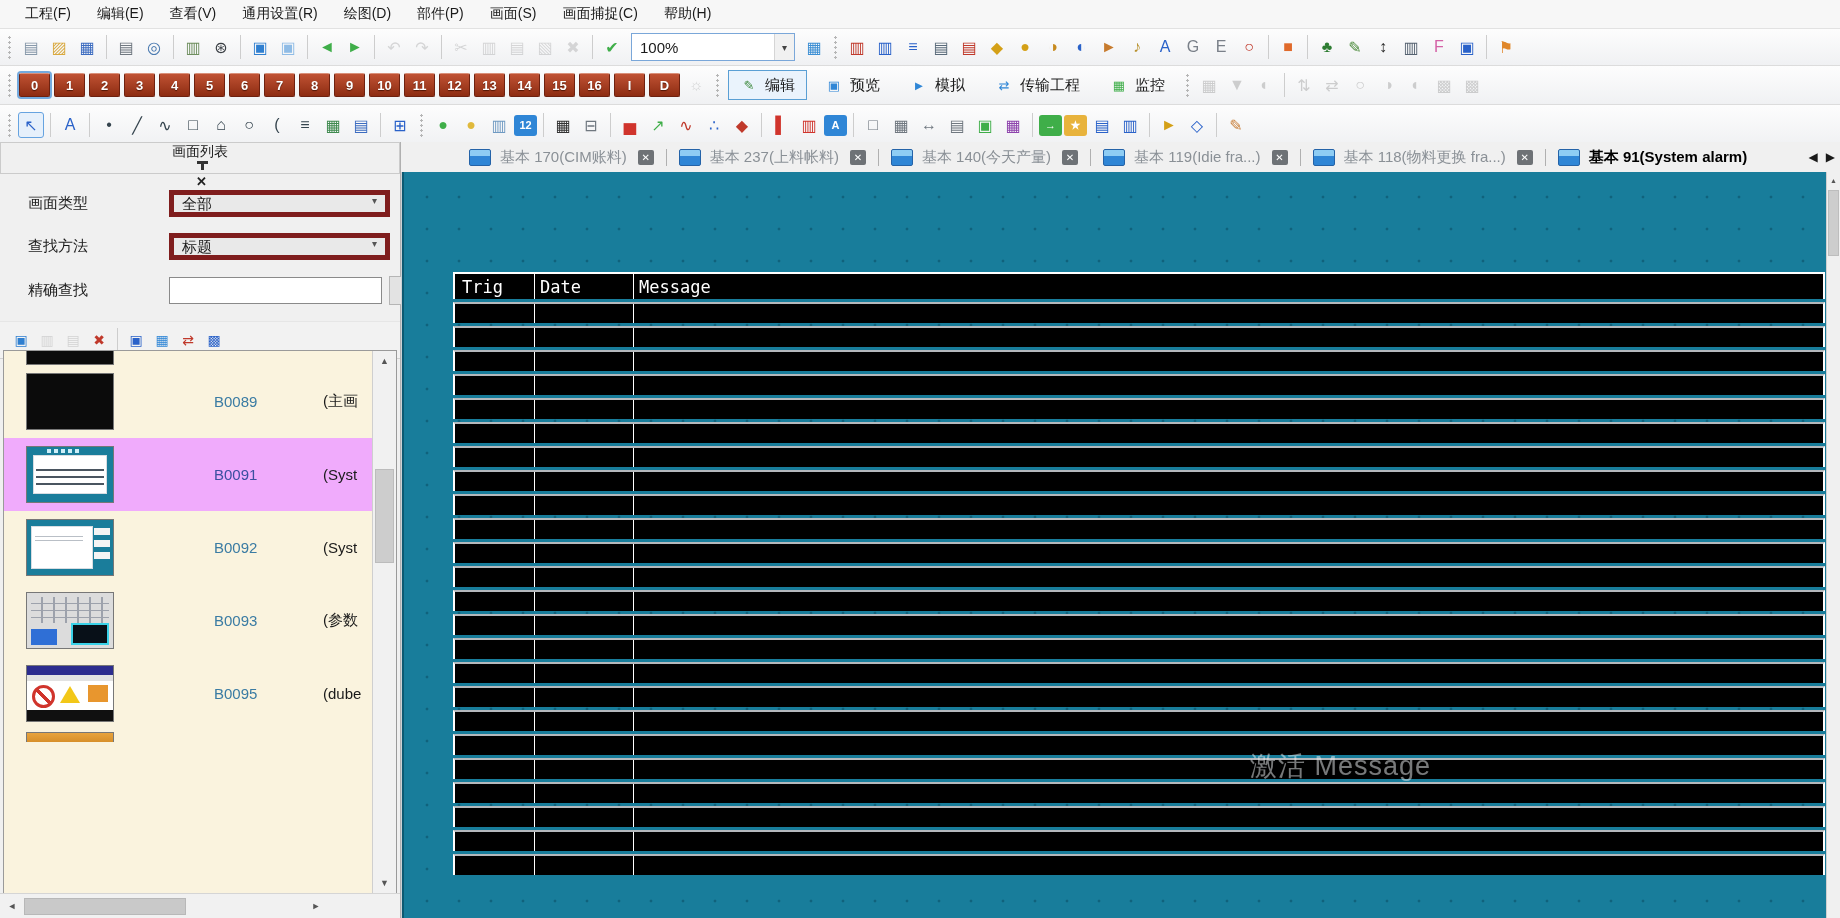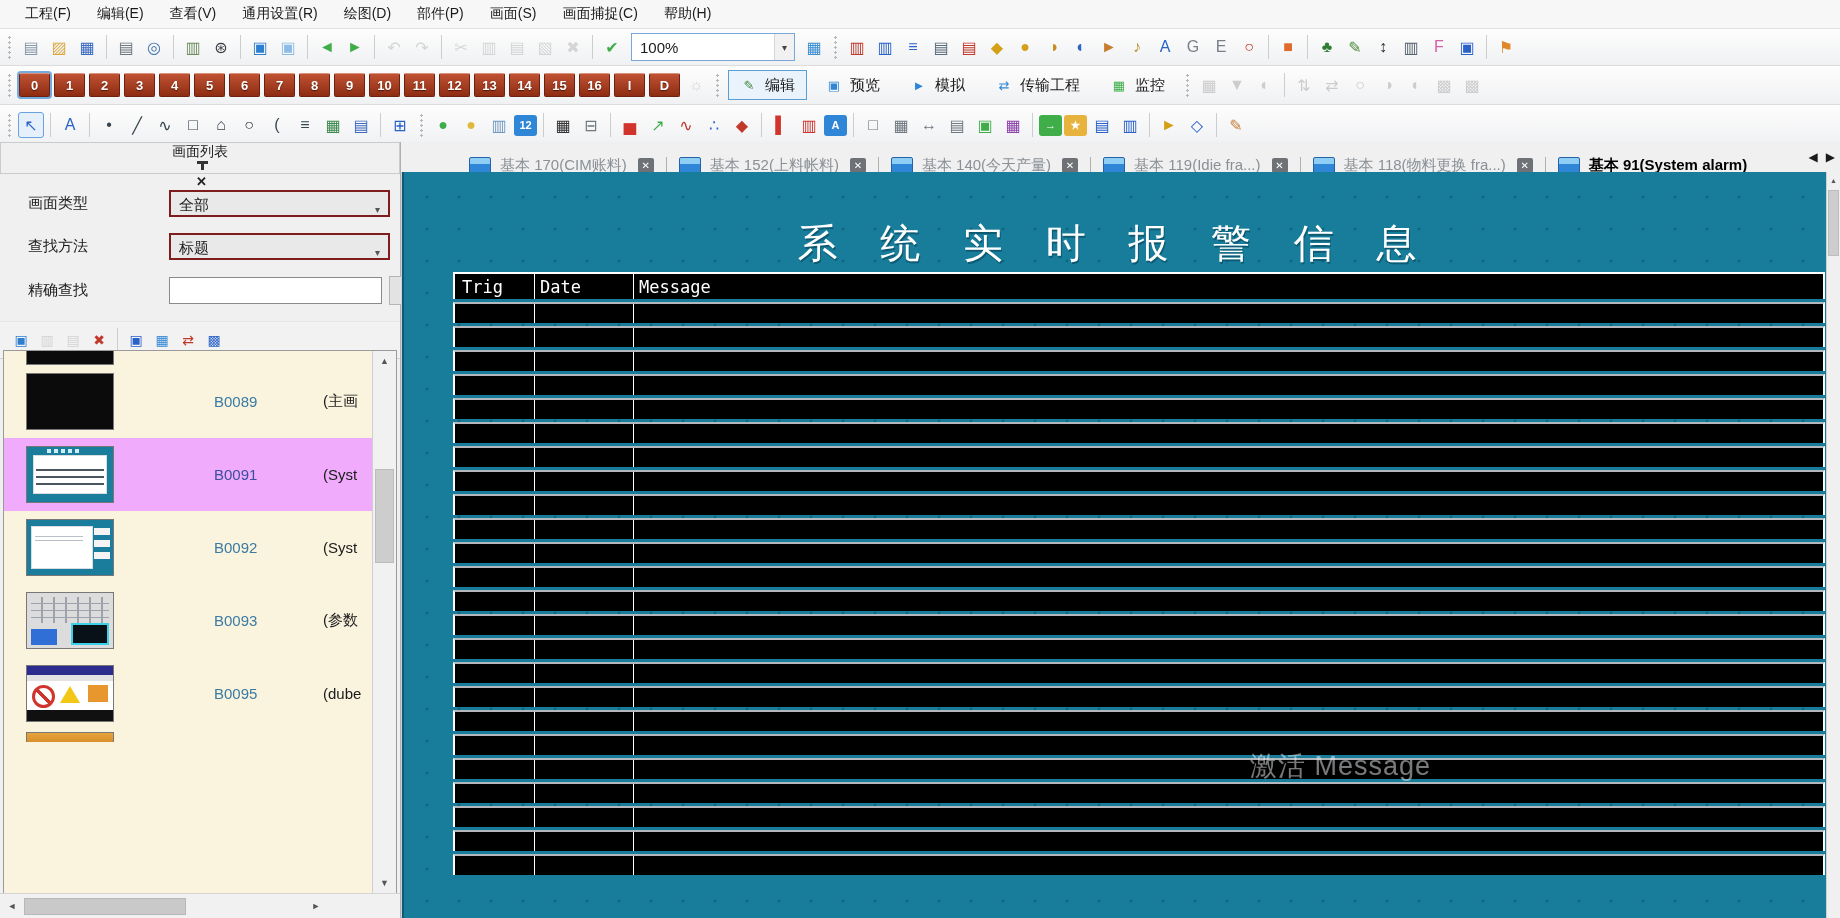--- a/index.html
+++ b/index.html
@@ -31,21 +31,21 @@
   .sidebar{position:absolute;left:0;top:142px;width:401px;bottom:0;background:#f0f0f0;border-right:1px solid #b0b0b0;box-sizing:border-box;}
   .sb-header{height:32px;display:flex;align-items:center;padding:0 8px;font-size:14px;background:#f0f0f0;border:1px solid #cbcbcb;box-sizing:border-box;flex-direction:column;}
   .sb-title{flex:1;}
   .pin-btn,.close-btn{width:19px;height:19px;display:flex;align-items:center;justify-content:center;margin-left:3px;color:#222;}
   .close-btn{font-size:13px;font-weight:bold;}
   .pin-glyph{position:relative;width:12px;height:13px;}
   .pin-glyph::before{content:"";position:absolute;left:5px;top:1px;width:3px;height:8px;background:#333;}
   .pin-glyph::after{content:"";position:absolute;left:1px;top:0px;width:11px;height:3px;background:#333;}
   .sb-row{display:flex;align-items:center;margin:16px 10px 0 28px;font-size:15px;}
   .sb-row .lbl{width:141px;flex:none;}
-  .combo{flex:1;height:27px;background:#e9e9e9;border:2px solid #7f1d1d;display:flex;align-items:flex-end;padding:0 8px;box-sizing:border-box;}
+  .combo{flex:1;height:27px;background:#e9e9e9;border:5px solid #7f1d1d;display:flex;align-items:flex-start;padding:0 8px;box-sizing:border-box;}
   .combo .cv{flex:1;}
   .combo .ca{font-size:10px;color:#555;}
   .search-input{flex:1;height:27px;border:1px solid #8a8a8a;background:#fff;padding:0 6px;font-size:15px;box-sizing:border-box;font-family:"Liberation Sans",sans-serif;}
   .search-btn{width:58px;height:27px;margin-left:7px;background:#e3e3e3;border:1px solid #b5b5b5;color:#9b9b9b;font-size:14px;display:flex;align-items:center;justify-content:center;flex:none;}
   .sb-tools{display:flex;align-items:center;margin-top:16px;padding:5px 8px;border-top:1px solid #e6e6e6;border-bottom:1px solid #d2d2d2;background:#f2f2f2;}
   .sb-tools .tbi{width:22px;height:22px;font-size:14px;}
   .sb-list{position:absolute;left:3px;right:3px;top:208px;bottom:24px;background:#faf3de;border:1px solid #9a9a9a;overflow:hidden;}
   .list-item{height:73px;display:flex;align-items:center;box-sizing:border-box;}
   .list-item.selected{background:#f0abfc;}
   .thumb{width:88px;height:57px;margin-left:22px;border:1px solid #777;box-sizing:border-box;position:relative;overflow:hidden;flex:none;}
@@ -85,21 +85,21 @@
   .sb-vscroll{position:absolute;right:0;top:0;bottom:0;width:23px;background:#f1f1f1;border-left:1px solid #cfcfcf;}
   .sb-vscroll .sc-up,.sb-vscroll .sc-down{position:absolute;left:0;right:0;height:20px;display:flex;align-items:center;justify-content:center;font-size:9px;color:#555;}
   .sb-vscroll .sc-up{top:0;}.sb-vscroll .sc-down{bottom:0;}
   .sb-vscroll .vthumb{position:absolute;left:2px;right:2px;top:118px;height:92px;background:#cdcdcd;border:1px solid #bcbcbc;}
   .sb-hscroll{position:absolute;left:0;right:0;bottom:0;height:24px;background:#f1f1f1;border-top:1px solid #d5d5d5;}
   .sb-hscroll .sc-left{position:absolute;left:2px;top:0;bottom:0;width:20px;display:flex;align-items:center;justify-content:center;font-size:9px;color:#555;}
   .sb-hscroll .sc-right{position:absolute;left:306px;top:0;bottom:0;width:20px;display:flex;align-items:center;justify-content:center;font-size:9px;color:#555;}
   .sb-hscroll .hthumb{position:absolute;left:24px;top:4px;height:15px;width:160px;background:#c9c9c9;border:1px solid #b8b8b8;}
   
   .main{position:absolute;left:401px;top:142px;right:0;bottom:0;background:#f0f0f0;}
-  .tabbar{position:absolute;top:0;left:0;right:0;height:30px;display:flex;align-items:center;padding-left:58px;box-sizing:border-box;overflow:hidden;margin-top:8px;}
+  .tabbar{position:absolute;top:0;left:0;right:0;height:30px;display:flex;align-items:center;padding-left:58px;box-sizing:border-box;overflow:hidden;}
   .tab{display:flex;align-items:center;height:28px;padding:0 10px;font-size:15px;color:#8a9096;white-space:nowrap;flex:none;}
   .ticon{width:20px;height:15px;margin-right:9px;background:linear-gradient(#8ecdf4 0 6px,#2f86d6 6px 15px);border:1px solid #2463a8;border-radius:2px;flex:none;}
   .tclose{width:16px;height:15px;margin-left:11px;background:#6e7276;color:#fff;font-size:10px;display:flex;align-items:center;justify-content:center;border-radius:2px;flex:none;}
   .tabsep{width:1px;height:17px;background:#b0b0b0;margin:0 2px;flex:none;}
   .tab.active{color:#000;font-weight:bold;}
   .tab-arrows{position:absolute;right:5px;top:0;height:30px;display:flex;align-items:center;gap:8px;font-size:12px;color:#1a1a1a;background:#f0f0f0;padding-left:6px;}
   .canvas{position:absolute;left:0;top:30px;right:13px;bottom:0;overflow:hidden;background-color:#187d9b;
      background-image:radial-gradient(circle,#10627c 1.2px,transparent 1.7px);background-size:32px 32px;background-position:9px 9px;
      border-left:1px solid #cdd2d6;box-shadow:inset 2px 0 0 #0d5a72;}
   .canvas-title{position:absolute;left:0;right:0;top:44px;text-align:center;color:#fff;font-size:40px;letter-spacing:15px;
@@ -424,21 +424,21 @@
   <div class="main">
     <div class="tabbar">
         <div class="tab">
           <span class="ticon"></span>
           <span>基本 170(CIM账料)</span>
           <span class="tclose">✕</span>
         </div>
         <span class="tabsep"></span>
         <div class="tab">
           <span class="ticon"></span>
-          <span>基本 152(上料帐料)</span>
+          <span>基本 237(上料帐料)</span>
           <span class="tclose">✕</span>
         </div>
         <span class="tabsep"></span>
         <div class="tab">
           <span class="ticon"></span>
           <span>基本 140(今天产量)</span>
           <span class="tclose">✕</span>
         </div>
         <span class="tabsep"></span>
         <div class="tab">
@@ -456,21 +456,20 @@
         <div class="tab active">
           <span class="ticon"></span>
           <span>基本 91(System alarm)</span>
         </div>
       </div>
     <div class="tab-arrows">
       <span>◀</span>
       <span>▶</span>
     </div>
     <div class="canvas">
-      <div class="canvas-title">系 统 实 时 报 警 信 息</div>
       <div class="alarm-table">
         <div class="thead">
           <div class="hc hc1">
               <span>Trig</span>
             </div>
           <div class="hc hc2">
               <span>Date</span>
             </div>
           <div class="hc hc3">
               <span>Message</span>

